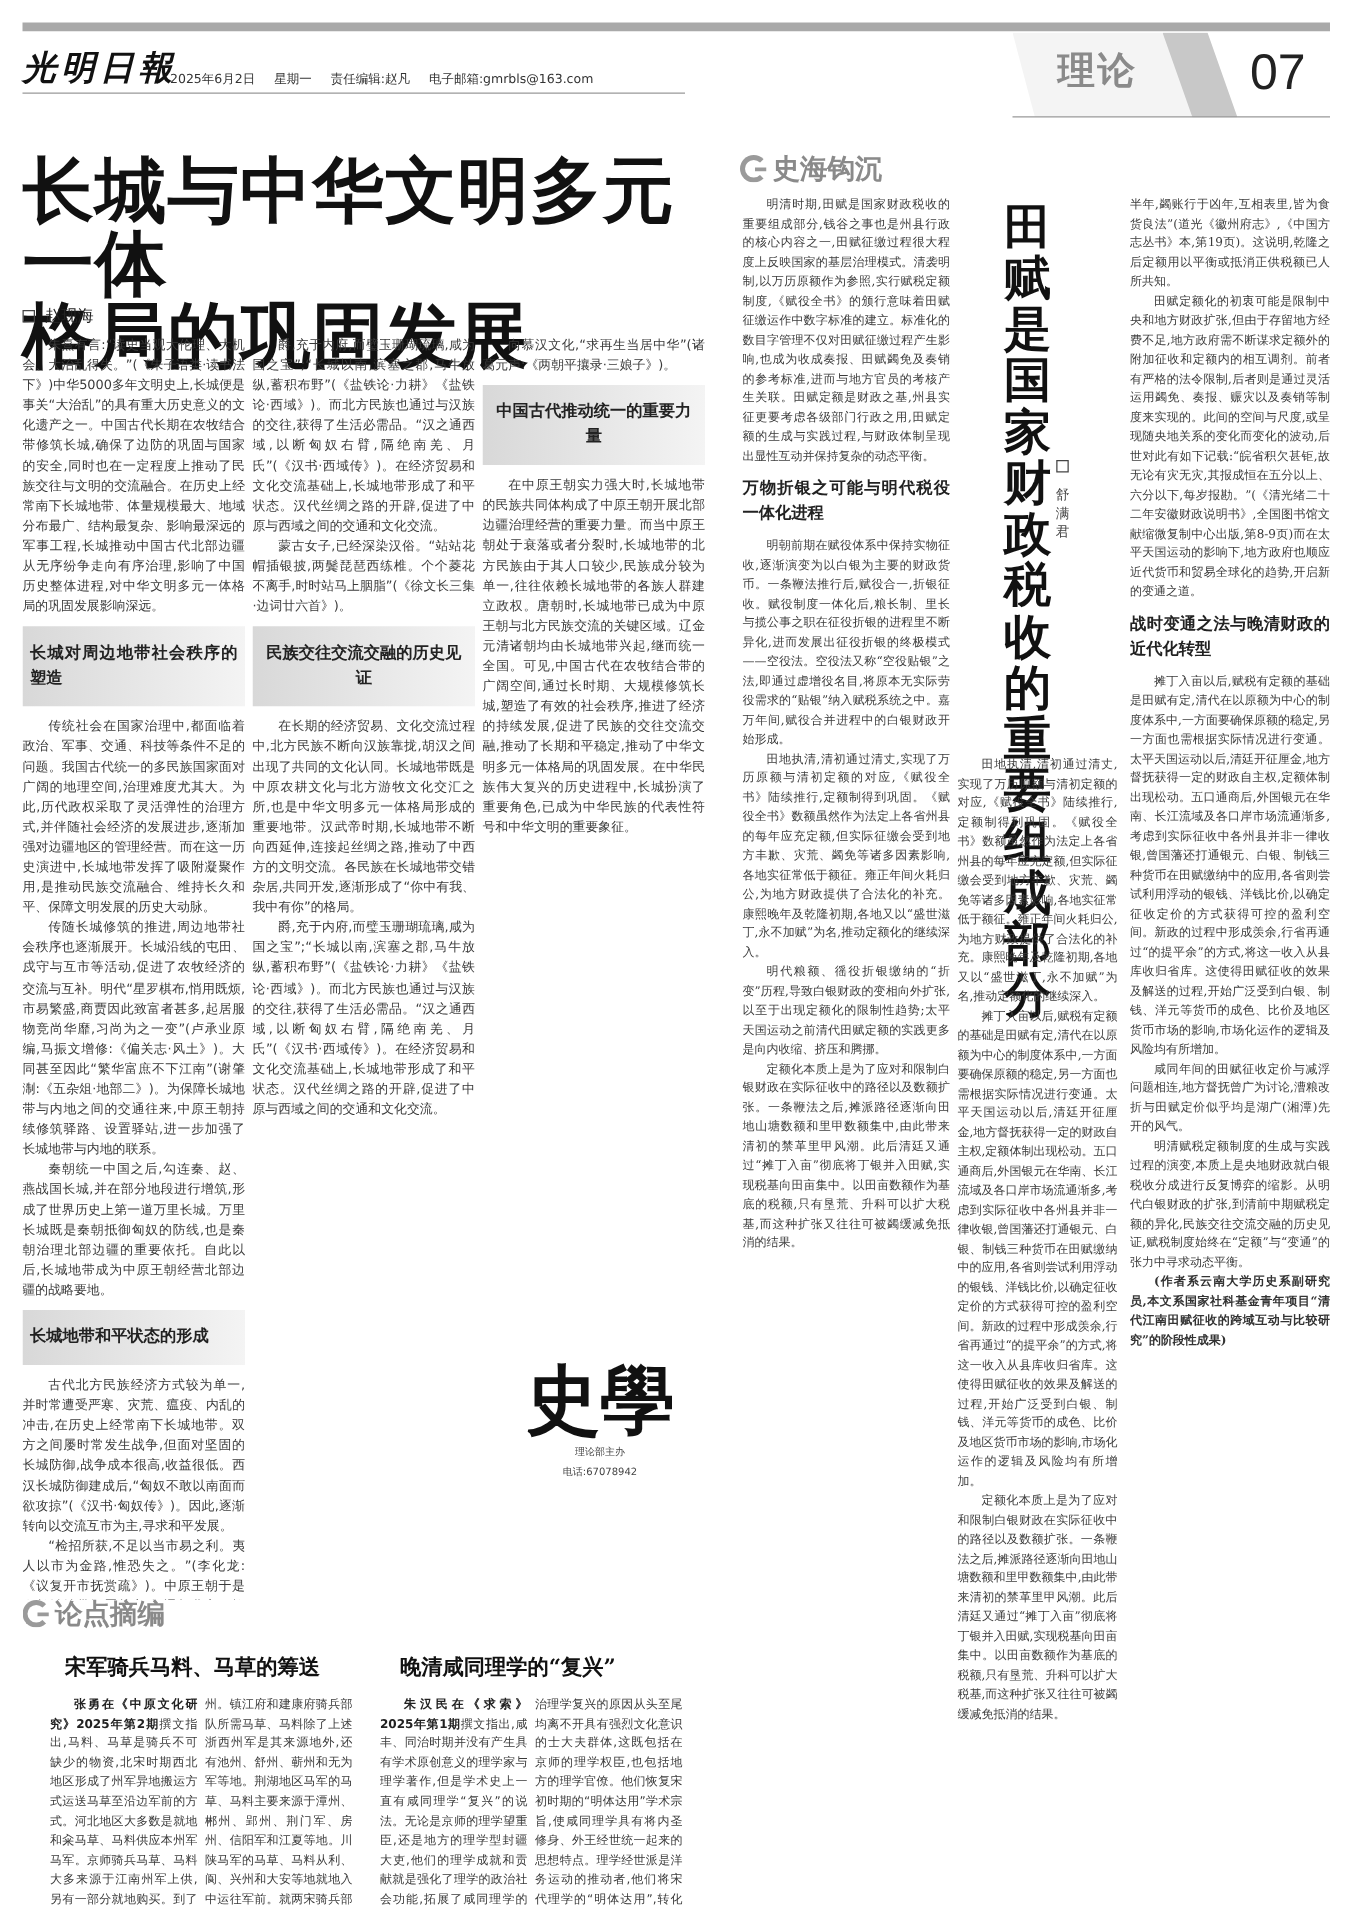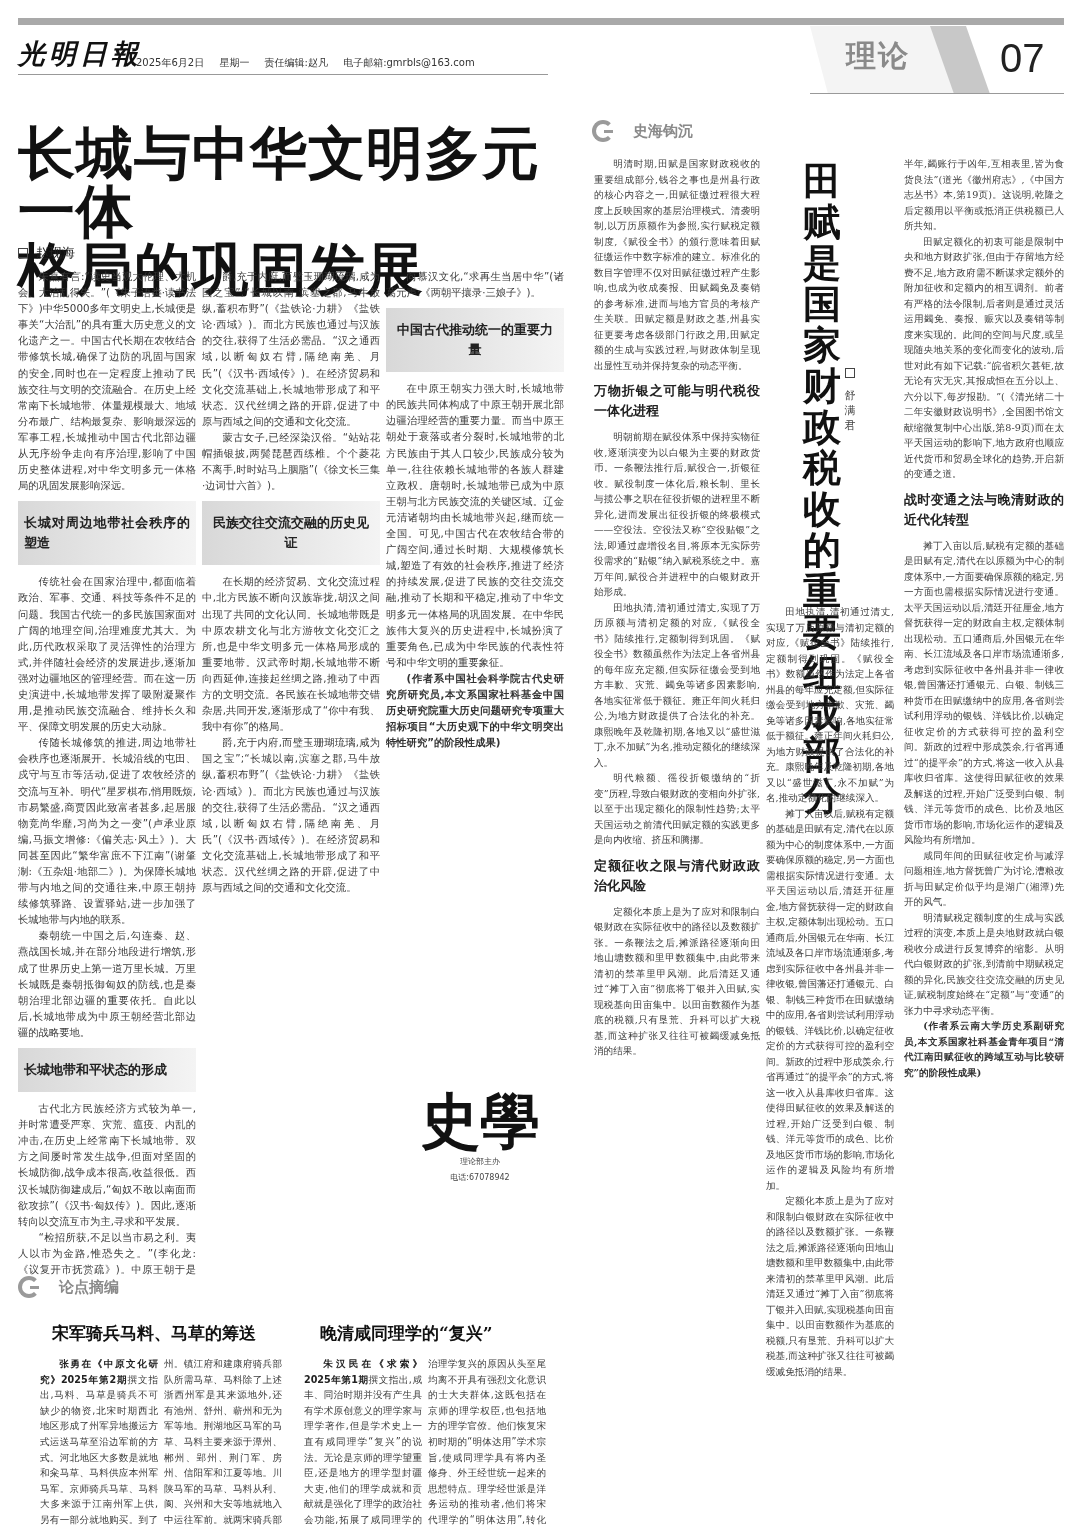--- a/index.html
+++ b/index.html
@@ -35,21 +35,21 @@
   .subhead { background: linear-gradient(90deg, #d8d8d8, #f4f4f4); font-weight: bold; color: #222; font-size: 13px; line-height: 20px; padding: 12px 6px; margin: 8px 0 8px 0; text-indent: 0 !important; }
   .subhead.center { text-align: center; }
   .note { font-weight: bold; color: #333; text-indent: 2em; }
 
   
   .shixue { position: absolute; left: 420px; top: 1090px; width: 120px; height: 170px; text-align: center; }
   .shixue-char { font-family: "DejaVu Serif", serif; font-weight: bold; font-size: 60px; line-height: 62px; color: #111; }
   .shixue-small { font-size: 8px; color: #444; line-height: 12px; margin-top: 4px; }
 
   
-  .rubric { position: absolute; font-weight: bold; color: #8a8a8a; font-size: 15px; display: flex; align-items: center; gap: 15px; }
+  .rubric { position: absolute; font-weight: bold; color: #8a8a8a; font-size: 22px; display: flex; align-items: center; }
   .rubric .g { display: inline-block; width: 22px; height: 22px; border: 4px solid #9a9a9a; border-right-color: transparent; border-radius: 50%; margin-right: 4px; position: relative; }
   .rubric .g::after { content: ""; position: absolute; right: -3px; top: 6px; width: 9px; height: 3px; background: #9a9a9a; }
   .rubric-history { left: 592px; top: 120px; }
   .rubric-digest { left: 18px; top: 1276px; }
 
   .vtitle { position: absolute; left: 800px; top: 160px; width: 44px; font-family: "DejaVu Serif", serif; font-weight: bold; font-size: 38px; line-height: 41px; color: #111; text-align: center; word-break: break-all; }
   .vbyline { position: absolute; left: 843px; top: 368px; width: 14px; font-family: "DejaVu Serif", serif; font-size: 11px; line-height: 15px; color: #444; text-align: center; word-break: break-all; }
   .vbyline .box { display: inline-block; width: 10px; height: 10px; border: 1px solid #444; margin-bottom: 6px; }
 
   .rcol { font-family: "DejaVu Serif", serif; font-size: 9.6px; line-height: 15.5px; color: #3c3c3c; }
@@ -116,21 +116,20 @@
   <p>蒙古女子,已经深染汉俗。“站站花帽插银披,两鬓琵琶西练椎。个个菱花不离手,时时站马上胭脂”(《徐文长三集·边词廿六首》)。</p>
   <div class="subhead center">民族交往交流交融的历史见证</div>
   <p>在长期的经济贸易、文化交流过程中,北方民族不断向汉族靠拢,胡汉之间出现了共同的文化认同。长城地带既是中原农耕文化与北方游牧文化交汇之所,也是中华文明多元一体格局形成的重要地带。汉武帝时期,长城地带不断向西延伸,连接起丝绸之路,推动了中西方的文明交流。各民族在长城地带交错杂居,共同开发,逐渐形成了“你中有我、我中有你”的格局。</p>
   <p>爵,充于内府,而璧玉珊瑚琉璃,咸为国之宝”;“长城以南,滨塞之郡,马牛放纵,蓄积布野”(《盐铁论·力耕》《盐铁论·西域》)。而北方民族也通过与汉族的交往,获得了生活必需品。“汉之通西域,以断匈奴右臂,隔绝南羌、月氏”(《汉书·西域传》)。在经济贸易和文化交流基础上,长城地带形成了和平状态。汉代丝绸之路的开辟,促进了中原与西域之间的交通和文化交流。</p>
 </div>
 
 <div class="col col3">
   <p>向慕汉文化,“求再生当居中华”(诸葛元声:《两朝平攘录·三娘子》)。</p>
   <div class="subhead center">中国古代推动统一的重要力量</div>
   <p>在中原王朝实力强大时,长城地带的民族共同体构成了中原王朝开展北部边疆治理经营的重要力量。而当中原王朝处于衰落或者分裂时,长城地带的北方民族由于其人口较少,民族成分较为单一,往往依赖长城地带的各族人群建立政权。唐朝时,长城地带已成为中原王朝与北方民族交流的关键区域。辽金元清诸朝均由长城地带兴起,继而统一全国。可见,中国古代在农牧结合带的广阔空间,通过长时期、大规模修筑长城,塑造了有效的社会秩序,推进了经济的持续发展,促进了民族的交往交流交融,推动了长期和平稳定,推动了中华文明多元一体格局的巩固发展。在中华民族伟大复兴的历史进程中,长城扮演了重要角色,已成为中华民族的代表性符号和中华文明的重要象征。</p>
-  <p class="note">(作者系中国社会科学院古代史研究所研究员,本文系国家社科基金中国历史研究院重大历史问题研究专项重大招标项目“大历史观下的中华文明突出特性研究”的阶段性成果)</p>
 </div>
 
 <div class="shixue">
   <div class="shixue-char">史學</div>
   <div class="shixue-small">理论部主办</div>
   <div class="shixue-small">电话:67078942</div>
 </div>
 
 <div class="rubric rubric-history">
   <span class="g"></span>
@@ -142,21 +141,20 @@
   <span class="box"></span>
   <div>舒满君</div>
 </div>
 
 <div class="col rcol rc1">
   <p>明清时期,田赋是国家财政税收的重要组成部分,钱谷之事也是州县行政的核心内容之一,田赋征缴过程很大程度上反映国家的基层治理模式。清袭明制,以万历原额作为参照,实行赋税定额制度,《赋役全书》的颁行意味着田赋征缴运作中数字标准的建立。标准化的数目字管理不仅对田赋征缴过程产生影响,也成为收成奏报、田赋蠲免及奏销的参考标准,进而与地方官员的考核产生关联。田赋定额是财政之基,州县实征更要考虑各级部门行政之用,田赋定额的生成与实践过程,与财政体制呈现出显性互动并保持复杂的动态平衡。</p>
   <div class="subhead">万物折银之可能与明代税役一体化进程</div>
   <p>明朝前期在赋役体系中保持实物征收,逐渐演变为以白银为主要的财政货币。一条鞭法推行后,赋役合一,折银征收。赋役制度一体化后,粮长制、里长与揽公事之职在征役折银的进程里不断异化,进而发展出征役折银的终极模式——空役法。空役法又称“空役贴银”之法,即通过虚增役名目,将原本无实际劳役需求的“贴银”纳入赋税系统之中。嘉万年间,赋役合并进程中的白银财政开始形成。</p>
   <p>田地执清,清初通过清丈,实现了万历原额与清初定额的对应,《赋役全书》陆续推行,定额制得到巩固。《赋役全书》数额虽然作为法定上各省州县的每年应充定额,但实际征缴会受到地方丰歉、灾荒、蠲免等诸多因素影响,各地实征常低于额征。雍正年间火耗归公,为地方财政提供了合法化的补充。康熙晚年及乾隆初期,各地又以“盛世滋丁,永不加赋”为名,推动定额化的继续深入。</p>
   <p>明代粮额、徭役折银缴纳的“折变”历程,导致白银财政的变相向外扩张,以至于出现定额化的限制性趋势;太平天国运动之前清代田赋定额的实践更多是向内收缩、挤压和腾挪。</p>
-  <div class="subhead">定额征收之限与清代财政政治化风险</div>
   <p>定额化本质上是为了应对和限制白银财政在实际征收中的路径以及数额扩张。一条鞭法之后,摊派路径逐渐向田地山塘数额和里甲数额集中,由此带来清初的禁革里甲风潮。此后清廷又通过“摊丁入亩”彻底将丁银并入田赋,实现税基向田亩集中。以田亩数额作为基底的税额,只有垦荒、升科可以扩大税基,而这种扩张又往往可被蠲缓减免抵消的结果。</p>
 </div>
 
 <div class="col rcol rc2" style="left:766px; width:128px;">
   <p>田地执清,清初通过清丈,实现了万历原额与清初定额的对应,《赋役全书》陆续推行,定额制得到巩固。《赋役全书》数额虽然作为法定上各省州县的每年应充定额,但实际征缴会受到地方丰歉、灾荒、蠲免等诸多因素影响,各地实征常低于额征。雍正年间火耗归公,为地方财政提供了合法化的补充。康熙晚年及乾隆初期,各地又以“盛世滋丁,永不加赋”为名,推动定额化的继续深入。</p>
   <p>摊丁入亩以后,赋税有定额的基础是田赋有定,清代在以原额为中心的制度体系中,一方面要确保原额的稳定,另一方面也需根据实际情况进行变通。太平天国运动以后,清廷开征厘金,地方督抚获得一定的财政自主权,定额体制出现松动。五口通商后,外国银元在华南、长江流域及各口岸市场流通渐多,考虑到实际征收中各州县并非一律收银,曾国藩还打通银元、白银、制钱三种货币在田赋缴纳中的应用,各省则尝试利用浮动的银钱、洋钱比价,以确定征收定价的方式获得可控的盈利空间。新政的过程中形成羡余,行省再通过“的提平余”的方式,将这一收入从县库收归省库。这使得田赋征收的效果及解送的过程,开始广泛受到白银、制钱、洋元等货币的成色、比价及地区货币市场的影响,市场化运作的逻辑及风险均有所增加。</p>
   <p>定额化本质上是为了应对和限制白银财政在实际征收中的路径以及数额扩张。一条鞭法之后,摊派路径逐渐向田地山塘数额和里甲数额集中,由此带来清初的禁革里甲风潮。此后清廷又通过“摊丁入亩”彻底将丁银并入田赋,实现税基向田亩集中。以田亩数额作为基底的税额,只有垦荒、升科可以扩大税基,而这种扩张又往往可被蠲缓减免抵消的结果。</p>
 </div>
 
 <div class="col rcol rc3">

